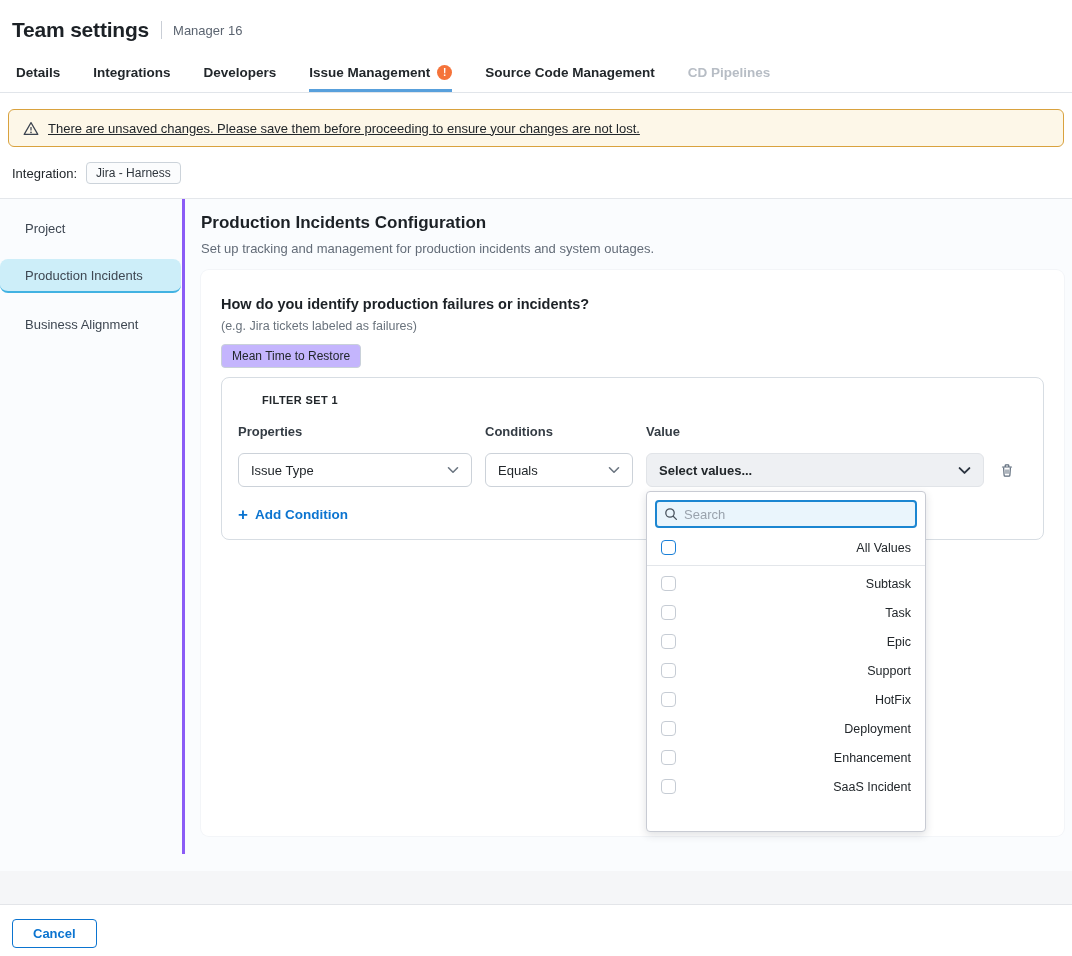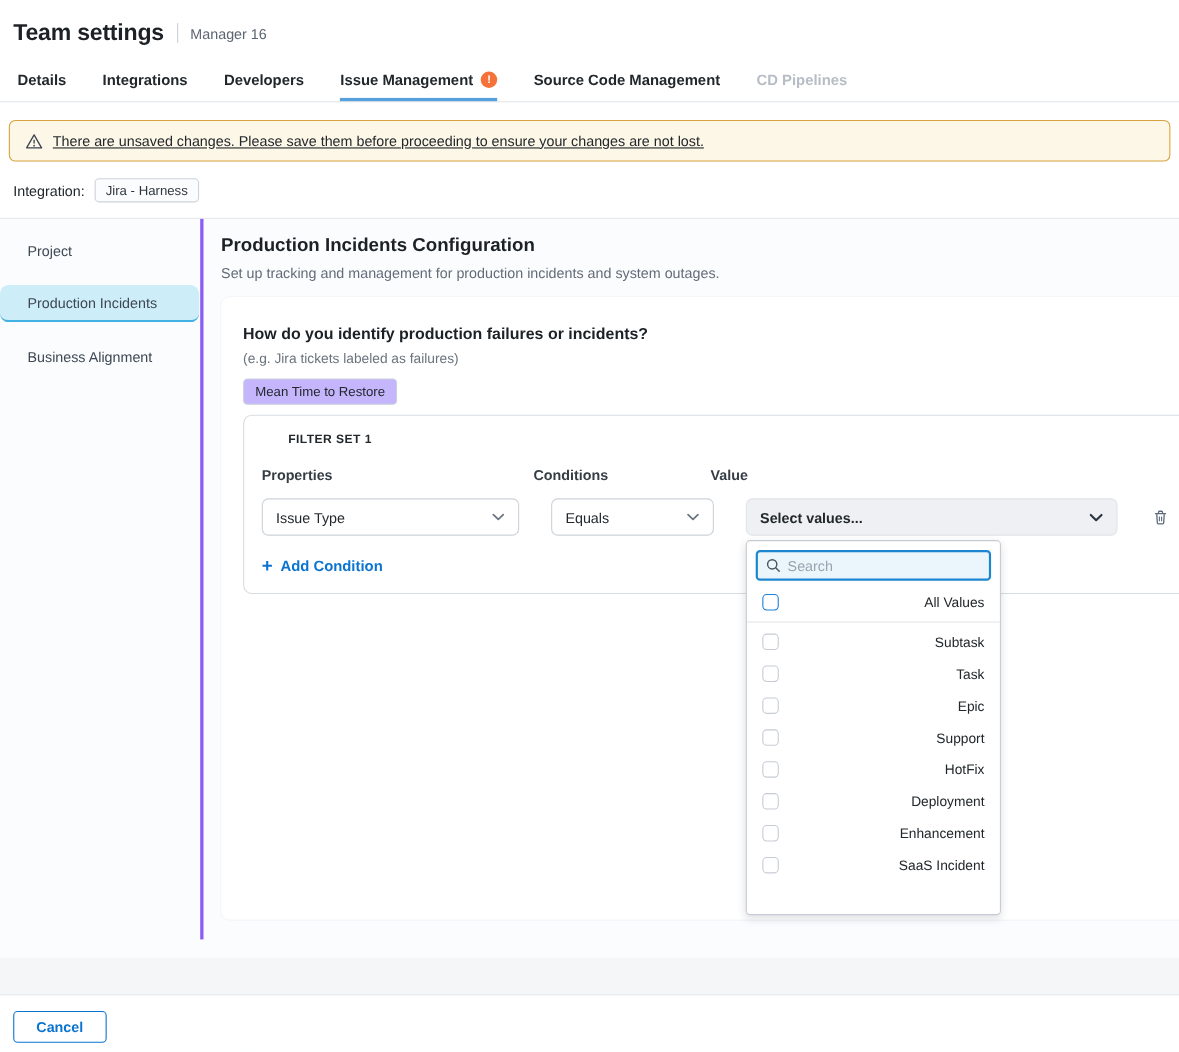--- a/index.html
+++ b/index.html
@@ -50,35 +50,35 @@
           box-shadow:0 0 0 1px rgba(33,40,48,0.03); }
   .question { font-size:14.5px; font-weight:700; color:#1c2126; }
   .hint { font-size:12.5px; color:#6a737d; margin-top:7px; }
   .metric-chip { display:inline-block; margin-top:11px; border:1px solid #c9d1d9; border-radius:4px;
                  padding:4px 10px; font-size:12px; color:#22272b; background:#c4b5fd; }
 
   .filter-box { margin-top:9px; border:1px solid #d7dde3; border-radius:8px; padding:16px; position:relative; }
   .fs-title { font-size:11px; font-weight:700; letter-spacing:0.4px; color:#22272b;margin-left:24px; }
   .fs-grid { display:grid; grid-template-columns:234px 148px 338px 1fr; column-gap:13px; margin-top:18px; }
   .col-label { font-size:13px; font-weight:700; color:#343c44; }
-  .fs-row { display:grid; grid-template-columns:234px 148px 338px 1fr; column-gap:29px; margin-top:14px; align-items:center; }
+  .fs-row { display:grid; grid-template-columns:234px 148px 338px 1fr; column-gap:13px; margin-top:14px; align-items:center; }
   .select { height:34px; border:1px solid #ccd2d9; border-radius:6px; background:#fff; padding:0 12px;
             display:flex; align-items:center; justify-content:space-between; font-size:13px; color:#22272b;
             cursor:pointer; }
   .select .sel-label { font-weight:500; }
   .select.gray { background:#eef0f3; border-color:#e1e4e8; position:relative; }
   .select.gray .sel-label { font-weight:700; }
   .value-cell { position:relative; }
   .trash-btn { background:none; border:none; cursor:pointer; display:flex; align-items:center; padding:2px; }
   .add-cond { display:flex; align-items:center; gap:7px; margin-top:19px; color:#0b74d0;
               font-weight:700; font-size:13.5px; cursor:pointer; width:fit-content; }
   .plus { font-size:17px; font-weight:700; line-height:1; }
 
   
-  .popup { position:absolute; left:0; top:calc(100% + 4px); width:232px; height:341px; background:#fff;
+  .popup { position:absolute; left:0; top:calc(100% + 4px); width:280px; height:341px; background:#fff;
            border:1px solid #c8cbd3; border-radius:4px; box-shadow:0 3px 8px rgba(25,35,50,0.14);
            padding:8px 8px 0; overflow:hidden; z-index:10; }
   .search-box { height:28px; border:2px solid #1c86d1; border-radius:4px; background:#eaf5fc;
                 display:flex; align-items:center; gap:6px; padding:0 7px; }
   .search-box input { flex:1; border:none; outline:none; background:transparent; font-size:13px;
                       color:#22272b; font-family:"Liberation Sans", sans-serif; }
   .search-box input::placeholder { color:#9aa3ad; }
   .opt-row { height:29px; display:flex; align-items:center; gap:11px; padding:0 6px; font-size:12.5px;
              color:#22272b; cursor:pointer;justify-content:space-between; }
   .opt-row.allvals { height:31px; margin-top:4px; }

